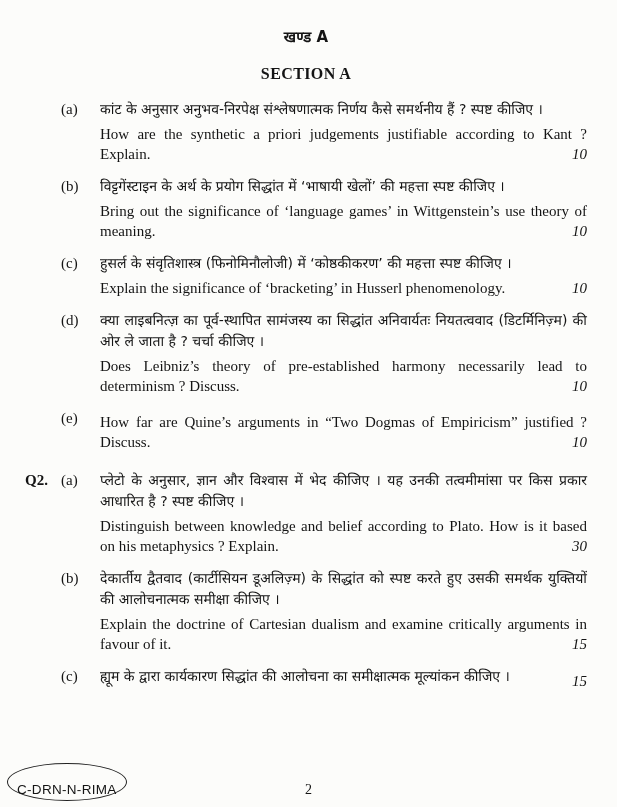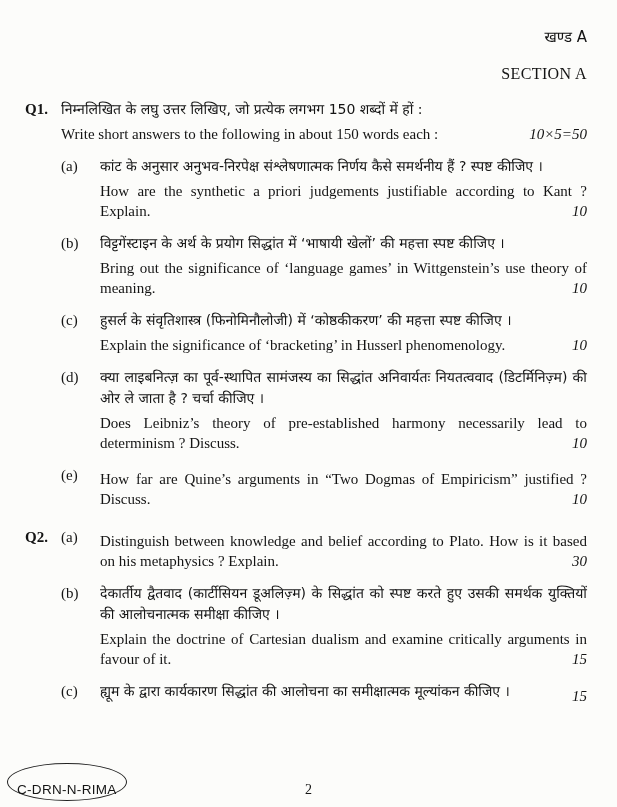--- a/index.html
+++ b/index.html
@@ -7,21 +7,21 @@
     position:relative;
     width:617px;height:807px;
     margin:0 auto;
     background:#fcfcfa;
     color:#141414;
     font-family:"Liberation Serif", serif;
     overflow:hidden;
     box-sizing:border-box;
     padding:20px 30px 0 25px;
   }
-  .heading{text-align:right;font-weight:normal;}
+  .heading{text-align:center;font-weight:bold;}
   .heading-hindi{font-family:"DejaVu Sans", sans-serif;font-size:15px;line-height:18px;margin-top:8px;}
   .heading-english{font-size:16px;line-height:18px;margin-top:19px;letter-spacing:.4px;}
   .qblock{margin-top:16px;}
   .qhead{display:grid;grid-template-columns:36px 1fr;}
   .qnum{font-weight:bold;font-size:15px;line-height:21px;}
   .hindi{font-family:"DejaVu Sans", sans-serif;font-size:14px;line-height:21px;text-align:justify;}
   .english{font-size:15px;line-height:20px;text-align:justify;position:relative;margin-top:4px;}
   .english .marks{
     position:absolute;right:0;bottom:0;
     font-style:italic;font-weight:normal;
@@ -49,30 +49,20 @@
 </head>
 <body>
 
 <div class="page">
 
   <div class="heading heading-hindi" lang="hi">खण्ड A</div>
 
   <div class="heading heading-english">SECTION A</div>
 
   <div class="qblock">
-    <div class="qhead">
-      <div class="qnum">Q1.</div>
-      <div>
-        <div class="hindi" lang="hi">निम्नलिखित के लघु उत्तर लिखिए, जो प्रत्येक लगभग 150 शब्दों में हों :</div>
-        <div class="english">
-          <span>Write short answers to the following in about 150 words each :</span>
-          <span class="marks">10×5=50</span>
-        </div>
-      </div>
-    </div>
 
     <div class="parts" style="margin-left:36px;">
       <div class="part">
         <div class="part-label">(a)</div>
         <div>
           <div class="hindi" lang="hi">कांट के अनुसार अनुभव-निरपेक्ष संश्लेषणात्मक निर्णय कैसे समर्थनीय हैं ? स्पष्ट कीजिए ।</div>
           <div class="english">
             <span>How are the synthetic a priori judgements justifiable according to Kant ? Explain.</span>
             <span class="marks">10</span>
           </div>
@@ -124,20 +114,21 @@
     </div>
   </div>
 
   <div class="qblock q2" style="margin-top:18px;">
     <div class="q2-grid">
       <div class="qnum">Q2.</div>
       <div>
         <div class="part" style="margin-bottom:12px;">
           <div class="part-label">(a)</div>
           <div>
+            <div class="hindi" lang="hi">प्लेटो के अनुसार, ज्ञान और विश्वास में भेद कीजिए । यह उनकी तत्वमीमांसा पर किस प्रकार आधारित है ? स्पष्ट कीजिए ।</div>
             <div class="english">
               <span>Distinguish between knowledge and belief according to Plato. How is it based on his metaphysics ? Explain.</span>
               <span class="marks">30</span>
             </div>
           </div>
         </div>
 
         <div class="part" style="margin-bottom:12px;">
           <div class="part-label">(b)</div>
           <div>

